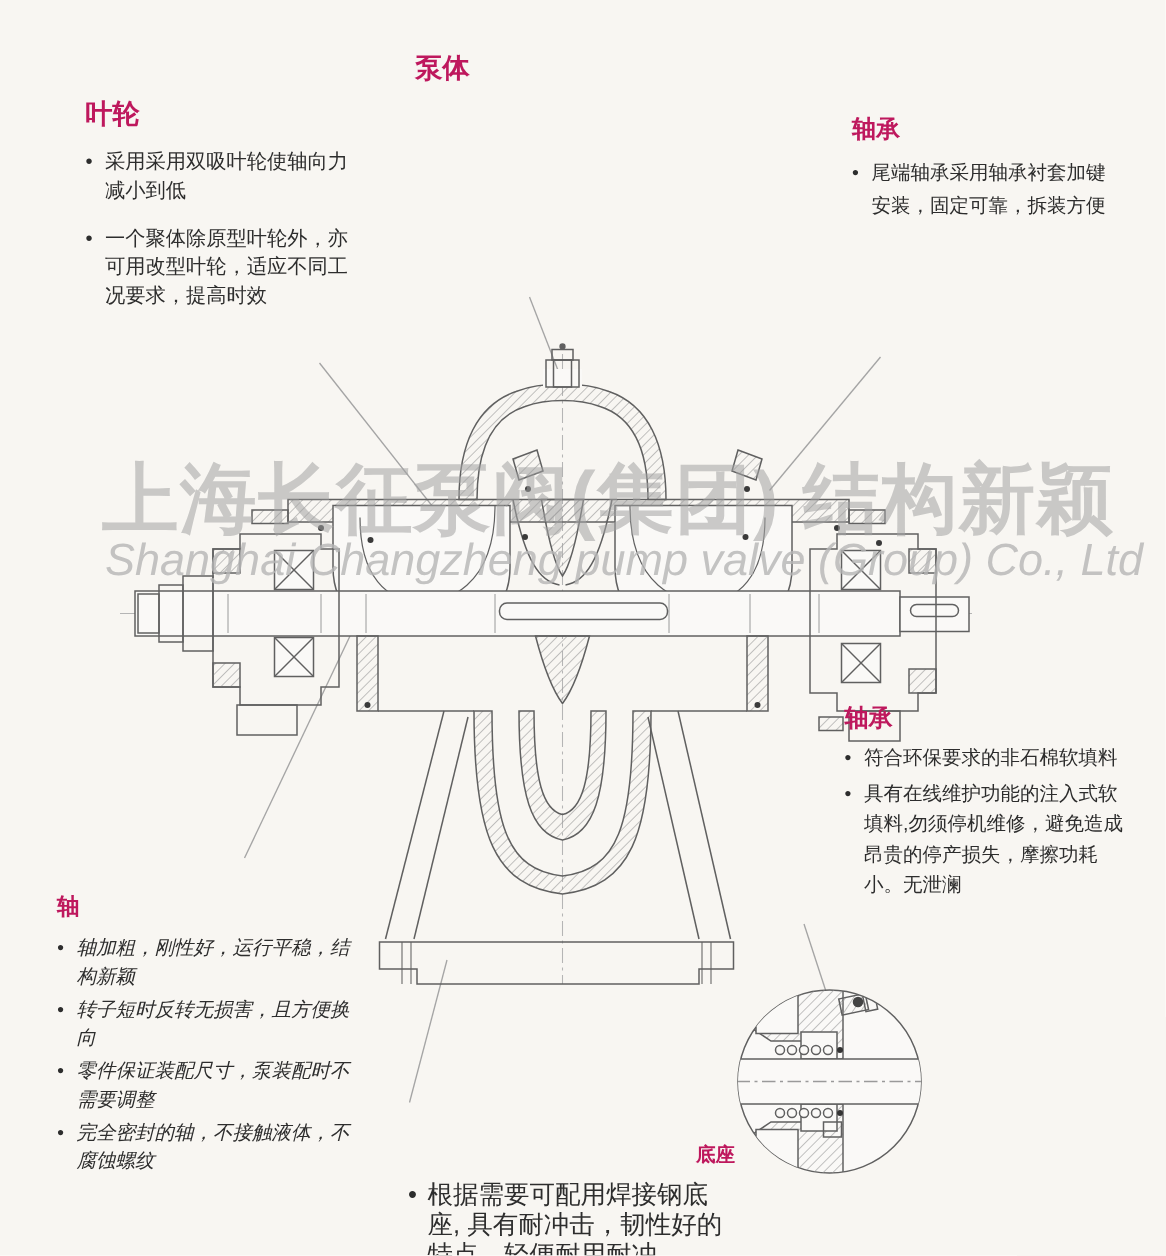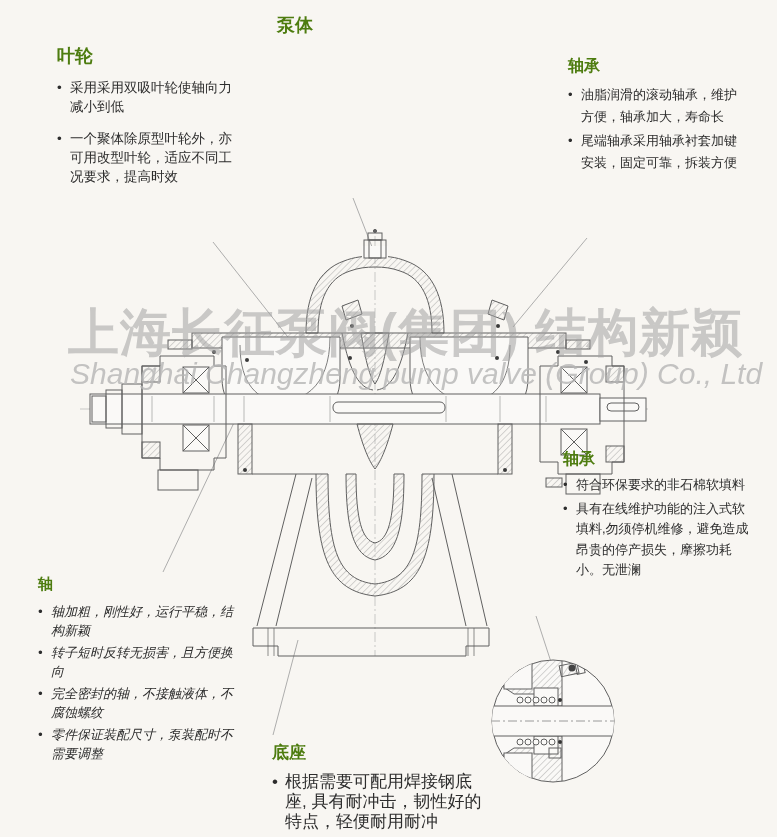--- a/index.html
+++ b/index.html
@@ -12,21 +12,21 @@
   .wm-cn {
     position:absolute; left:68px; top:299px; z-index:2;
     font-size:51px; font-weight:bold; letter-spacing:1px;
     color:#a3a3a3; opacity:.55; white-space:nowrap;
   }
   .wm-en {
     position:absolute; left:70px; top:357px; z-index:2;
     font-size:30px; color:#b6b6b6; opacity:.8; white-space:nowrap;font-style:italic;
   }
   .sec { position:absolute; z-index:3; }
-  .sec .hd { font-weight:bold; color:#4d7c0f; }
+  .sec .hd { font-weight:bold; color:#be185d;margin-top:20px; }
   .sec ul { list-style:none; margin:0; padding:0; }
   .sec li { position:relative; padding-left:13px; }
   .sec li::before { content:"\2022"; position:absolute; left:0; top:0; }
 
   #sec-impeller { left:57px; top:44px; width:188px; }
   #sec-impeller .hd { font-size:18px; margin-bottom:10px; }
   #sec-impeller li { font-size:13.5px; line-height:19px; margin-bottom:13px; }
 
   #sec-pumpbody { left:277px; top:13px; width:288px; }
   #sec-pumpbody .hd { font-size:18px; margin-bottom:8px; }
@@ -38,21 +38,21 @@
 
   #sec-bearing-seal { left:563px; top:449px; width:194px; }
   #sec-bearing-seal .hd { font-size:16px; margin-bottom:5px; }
   #sec-bearing-seal li { font-size:13px; line-height:20.5px; margin-bottom:3px; }
 
   #sec-shaft { left:38px; top:575px; width:202px; }
   #sec-shaft .hd { font-size:15px; margin-bottom:8px; }
   #sec-shaft li { font-size:13px; line-height:19px; margin-bottom:3px;font-style:italic; }
 
   #sec-base { left:272px; top:741px; width:218px; }
-  #sec-base .hd { font-size:17px; margin-bottom:8px; }
+  #sec-base .hd { font-size:13px; margin-bottom:8px;text-align:right; }
   #sec-base li { font-size:17px; line-height:20px; }
 </style>
 </head>
 <body>
 
 <div class="page">
 
   <svg class="drawing" width="777" height="837" viewBox="0 0 777 837">
     <defs>
       <pattern id="h" width="4.5" height="4.5" patternUnits="userSpaceOnUse" patternTransform="rotate(45)">
@@ -247,40 +247,39 @@
     </ul>
   </div>
 
   <div class="sec" id="sec-pumpbody">
     <div class="hd">泵体</div>
   </div>
 
   <div class="sec" id="sec-bearing-top">
     <div class="hd">轴承</div>
     <ul>
-      <li>油脂润滑的滚动轴承，维护方便，轴承加大，寿命长</li>
       <li>尾端轴承采用轴承衬套加键安装，固定可靠，拆装方便</li>
     </ul>
   </div>
 
   <div class="sec" id="sec-bearing-seal">
     <div class="hd">轴承</div>
     <ul>
       <li>符合环保要求的非石棉软填料</li>
       <li>具有在线维护功能的注入式软填料,勿须停机维修，避免造成昂贵的停产损失，摩擦功耗小。无泄澜</li>
     </ul>
   </div>
 
   <div class="sec" id="sec-shaft">
     <div class="hd">轴</div>
     <ul>
       <li>轴加粗，刚性好，运行平稳，结构新颖</li>
       <li>转子短时反转无损害，且方便换向</li>
+      <li>零件保证装配尺寸，泵装配时不需要调整</li>
       <li>完全密封的轴，不接触液体，不腐蚀螺纹</li>
-      <li>零件保证装配尺寸，泵装配时不需要调整</li>
     </ul>
   </div>
 
   <div class="sec" id="sec-base">
     <div class="hd">底座</div>
     <ul>
       <li>根据需要可配用焊接钢底座, 具有耐冲击，韧性好的特点，轻便耐用耐冲</li>
     </ul>
   </div>
 

